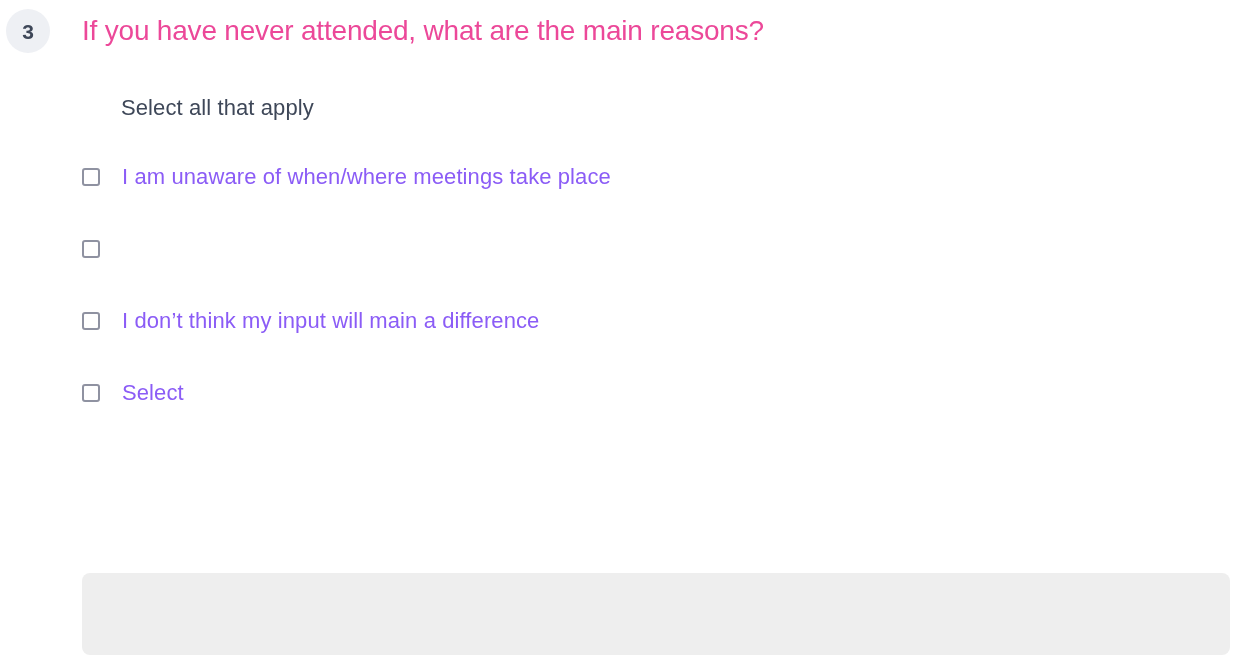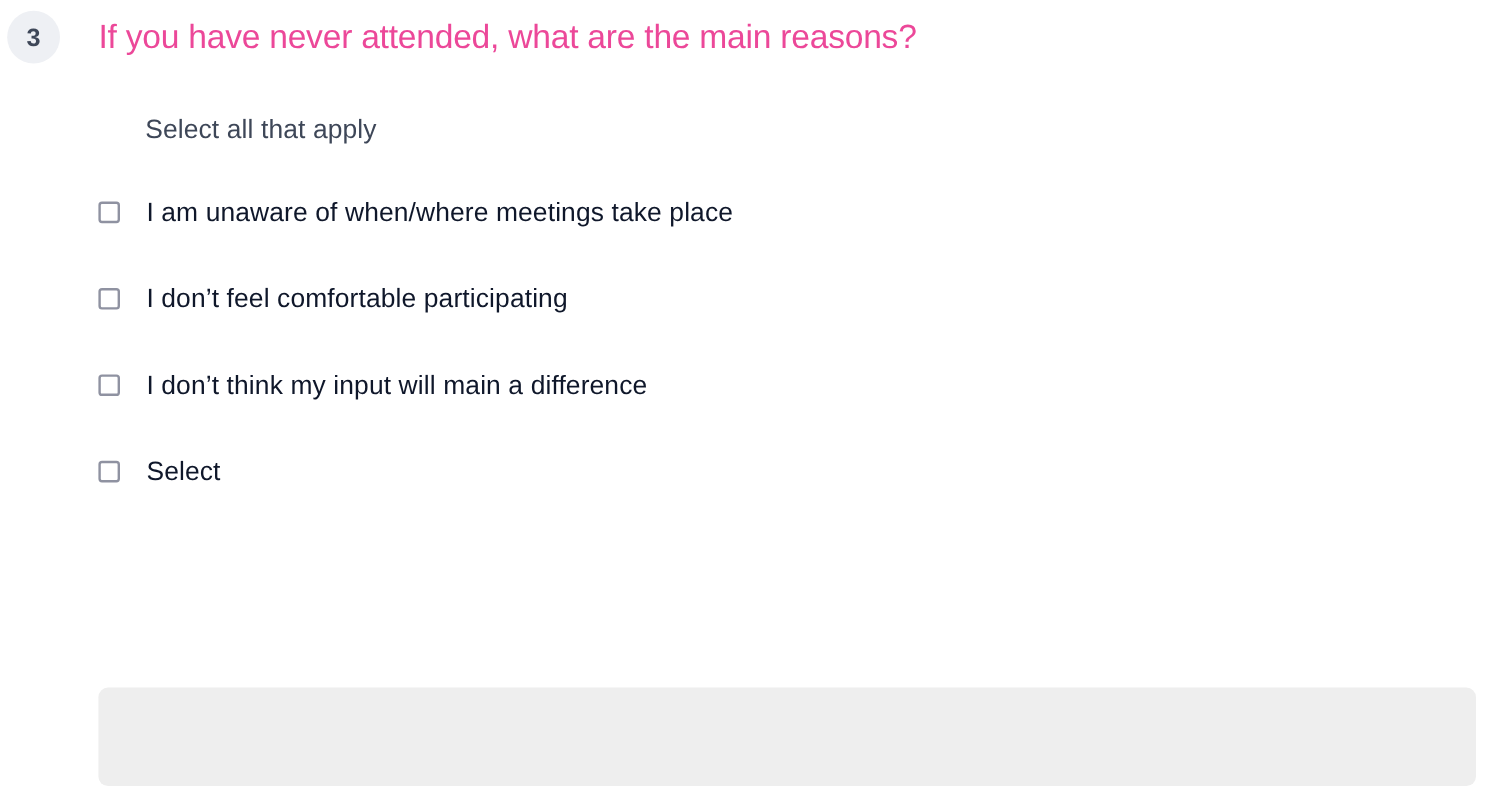--- a/index.html
+++ b/index.html
@@ -93,21 +93,21 @@
     border: 2px solid #8f92a1;
     border-radius: 3px;
     background: #ffffff;
     box-sizing: border-box;
     margin-top: 4px;
   }
   .option-label {
     margin-left: 22px;
     font-size: 22px;
     font-weight: 400;
-    color: #0f172a;
+    color: #8b5cf6;
     line-height: 26px;
     letter-spacing: 0.1px;
     white-space: nowrap;
   }
 
   
   .other-input {
     position: absolute;
     left: 82px;
     top: 573px;
@@ -144,21 +144,20 @@
   <div class="options-list">
 
     <div class="option-row">
       <span class="checkbox-box"></span>
       <span class="option-label">I am unaware of when/where meetings take place</span>
     </div>
 
 
     <div class="option-row">
       <span class="checkbox-box"></span>
-      <span class="option-label">I don’t feel comfortable participating</span>
     </div>
 
     <div class="option-row">
       <span class="checkbox-box"></span>
       <span class="option-label">I don’t think my input will main a difference</span>
     </div>
 
 
     <div class="option-row">
       <span class="checkbox-box"></span>

